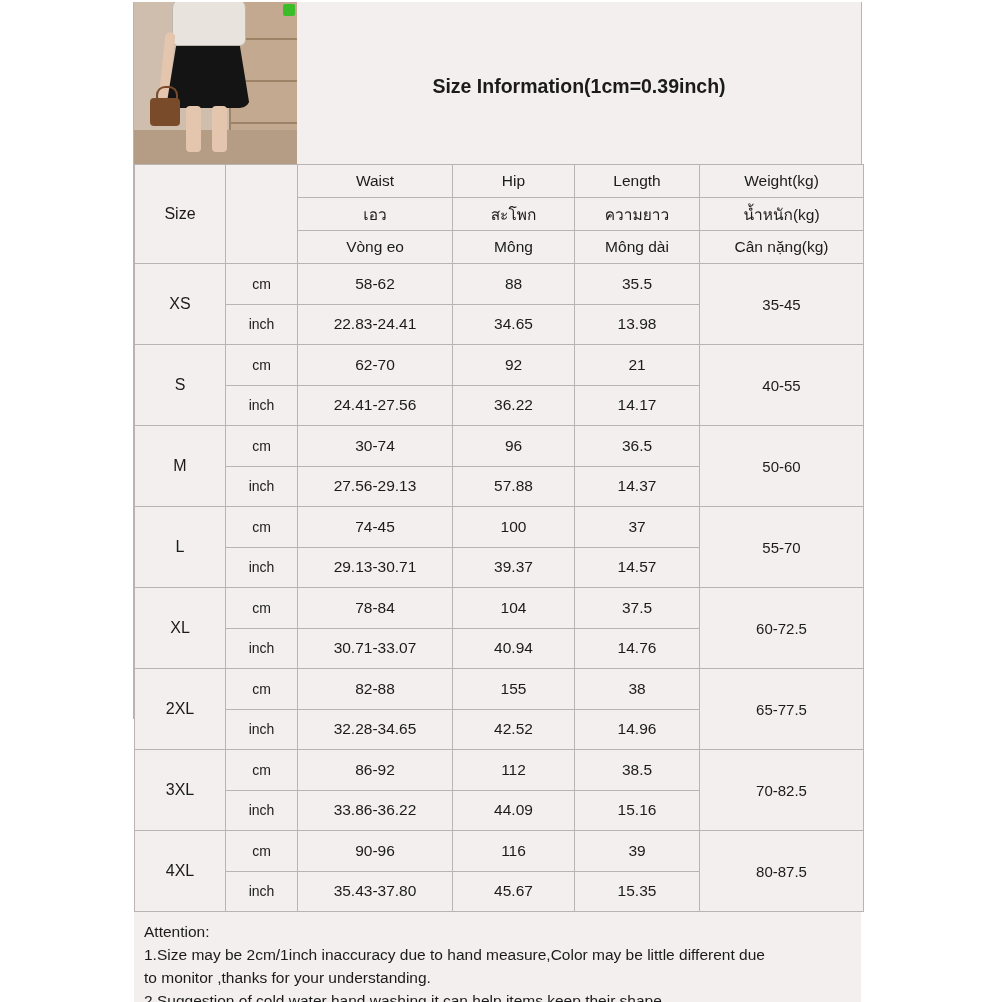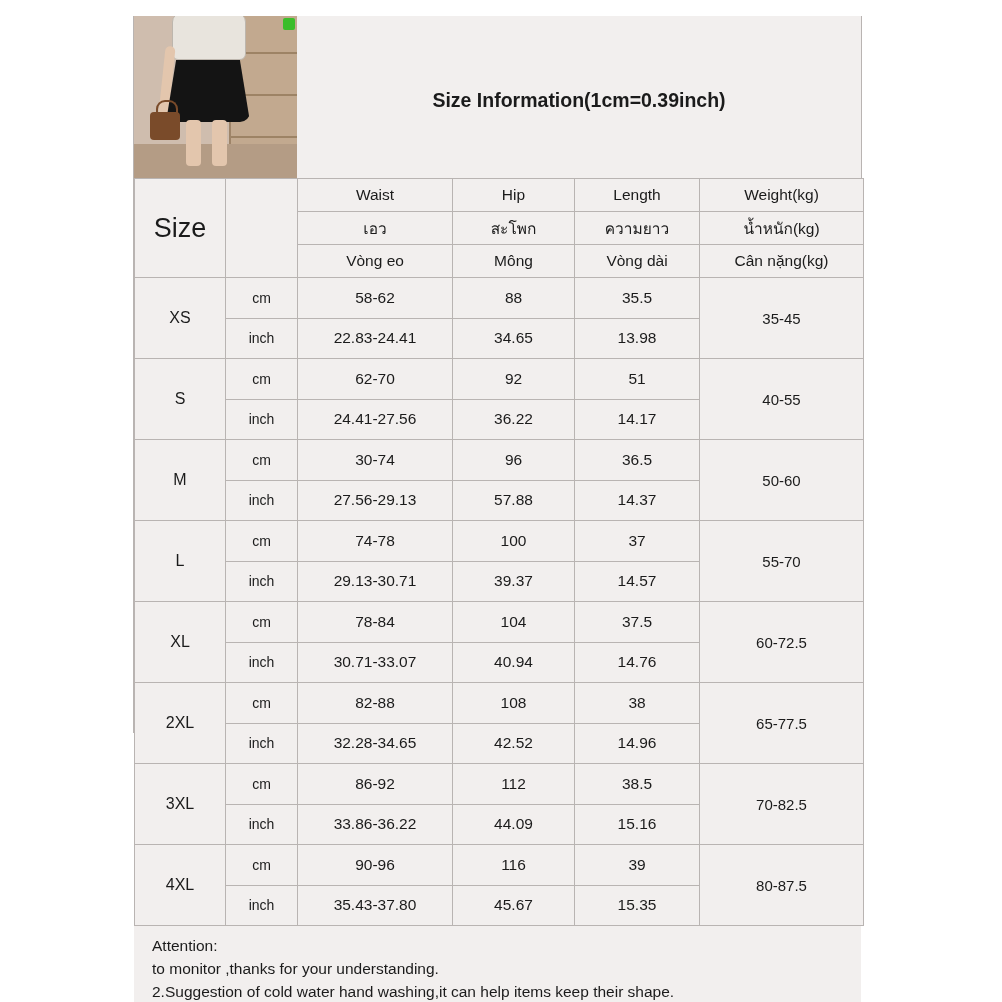--- a/index.html
+++ b/index.html
@@ -15,21 +15,21 @@
   }
   .page {
     position: relative;
     width: 1002px;
     height: 1002px;
     background: #ffffff;
   }
   .card {
     position: absolute;
     left: 133px;
-    top: 16px;
+    top: 2px;
     width: 729px;
     height: 717px;
     background: #f2efee;
     box-sizing: border-box;
     border-left: 1px solid #b9b4b2;
     border-right: 1px solid #b9b4b2;
   }
   
   .header {
     position: relative;
@@ -166,21 +166,21 @@
   .col-length { width: 125px; }
   .col-weight { width: 164px; }
 
   .hdr-cell {
     height: 32px;
     font-weight: bold;
     font-size: 15.5px;
   }
   .hdr-size-cell {
     font-weight: bold;
-    font-size: 27px;
+    font-size: 16px;
   }
   .row-cell {
     height: 39.5px;
     font-size: 15.5px;
   }
   .unit-cell {
     font-weight: bold;
     font-size: 14px;
   }
   .size-cell {
@@ -192,21 +192,21 @@
   }
   
   .attention {
     padding: 10px 8px 6px 10px;
     font-size: 15.5px;
     color: #1b1b1b;
     line-height: 1.35;
     background: #f2efee;
   }
   .attention p {
-    margin: 0 0 2px 8px;
+    margin: 0 0 2px 0;
   }
 </style>
 </head>
 <body>
 
 <div class="page">
   <div class="card">
 
     <div class="header">
       <div class="photo">
@@ -250,21 +250,21 @@
         </tr>
         <tr>
           <td class="hdr-cell">เอว</td>
           <td class="hdr-cell">สะโพก</td>
           <td class="hdr-cell">ความยาว</td>
           <td class="hdr-cell">น้ำหนัก(kg)</td>
         </tr>
         <tr>
           <td class="hdr-cell">Vòng eo</td>
           <td class="hdr-cell">Mông</td>
-          <td class="hdr-cell">Vòng dài</td>
+          <td class="hdr-cell">Mông dài</td>
           <td class="hdr-cell">Cân nặng(kg)</td>
         </tr>
 
         <tr>
           <td class="size-cell" rowspan="2">XS</td>
           <td class="row-cell unit-cell">cm</td>
           <td class="row-cell">58-62</td>
           <td class="row-cell">88</td>
           <td class="row-cell">35.5</td>
           <td class="weight-cell" rowspan="2">35-45</td>
@@ -274,21 +274,21 @@
           <td class="row-cell">22.83-24.41</td>
           <td class="row-cell">34.65</td>
           <td class="row-cell">13.98</td>
         </tr>
 
         <tr>
           <td class="size-cell" rowspan="2">S</td>
           <td class="row-cell unit-cell">cm</td>
           <td class="row-cell">62-70</td>
           <td class="row-cell">92</td>
-          <td class="row-cell">51</td>
+          <td class="row-cell">21</td>
           <td class="weight-cell" rowspan="2">40-55</td>
         </tr>
         <tr>
           <td class="row-cell unit-cell">inch</td>
           <td class="row-cell">24.41-27.56</td>
           <td class="row-cell">36.22</td>
           <td class="row-cell">14.17</td>
         </tr>
 
         <tr>
@@ -302,21 +302,21 @@
         <tr>
           <td class="row-cell unit-cell">inch</td>
           <td class="row-cell">27.56-29.13</td>
           <td class="row-cell">57.88</td>
           <td class="row-cell">14.37</td>
         </tr>
 
         <tr>
           <td class="size-cell" rowspan="2">L</td>
           <td class="row-cell unit-cell">cm</td>
-          <td class="row-cell">74-78</td>
+          <td class="row-cell">74-45</td>
           <td class="row-cell">100</td>
           <td class="row-cell">37</td>
           <td class="weight-cell" rowspan="2">55-70</td>
         </tr>
         <tr>
           <td class="row-cell unit-cell">inch</td>
           <td class="row-cell">29.13-30.71</td>
           <td class="row-cell">39.37</td>
           <td class="row-cell">14.57</td>
         </tr>
@@ -333,21 +333,21 @@
           <td class="row-cell unit-cell">inch</td>
           <td class="row-cell">30.71-33.07</td>
           <td class="row-cell">40.94</td>
           <td class="row-cell">14.76</td>
         </tr>
 
         <tr>
           <td class="size-cell" rowspan="2">2XL</td>
           <td class="row-cell unit-cell">cm</td>
           <td class="row-cell">82-88</td>
-          <td class="row-cell">108</td>
+          <td class="row-cell">155</td>
           <td class="row-cell">38</td>
           <td class="weight-cell" rowspan="2">65-77.5</td>
         </tr>
         <tr>
           <td class="row-cell unit-cell">inch</td>
           <td class="row-cell">32.28-34.65</td>
           <td class="row-cell">42.52</td>
           <td class="row-cell">14.96</td>
         </tr>
 
@@ -378,18 +378,19 @@
           <td class="row-cell unit-cell">inch</td>
           <td class="row-cell">35.43-37.80</td>
           <td class="row-cell">45.67</td>
           <td class="row-cell">15.35</td>
         </tr>
       </tbody>
     </table>
 
     <div class="attention">
       <p>Attention:</p>
+      <p>1.Size may be 2cm/1inch inaccuracy due to hand measure,Color may be little different due</p>
       <p>to monitor ,thanks for your understanding.</p>
       <p>2.Suggestion of cold water hand washing,it can help items keep their shape.</p>
     </div>
 
   </div>
 </div>
 
 </body></html>

